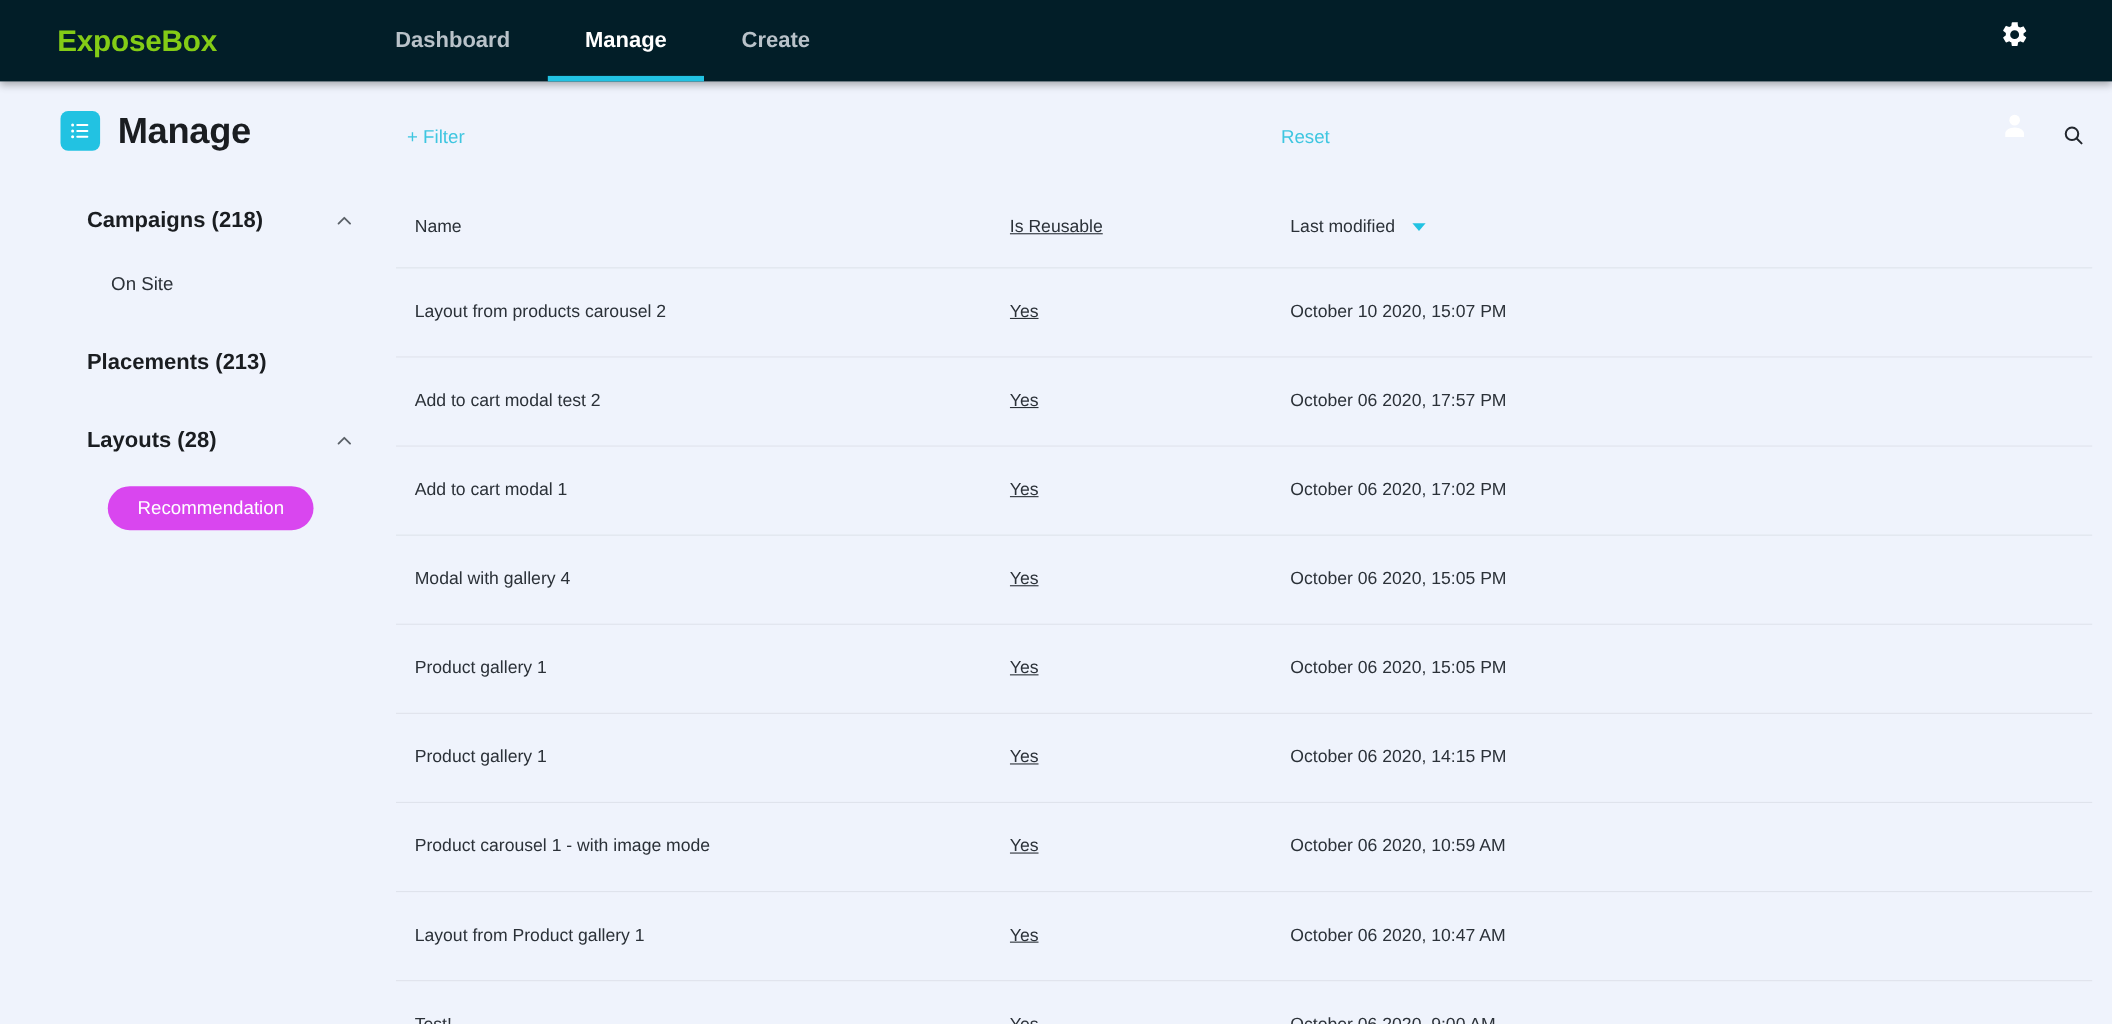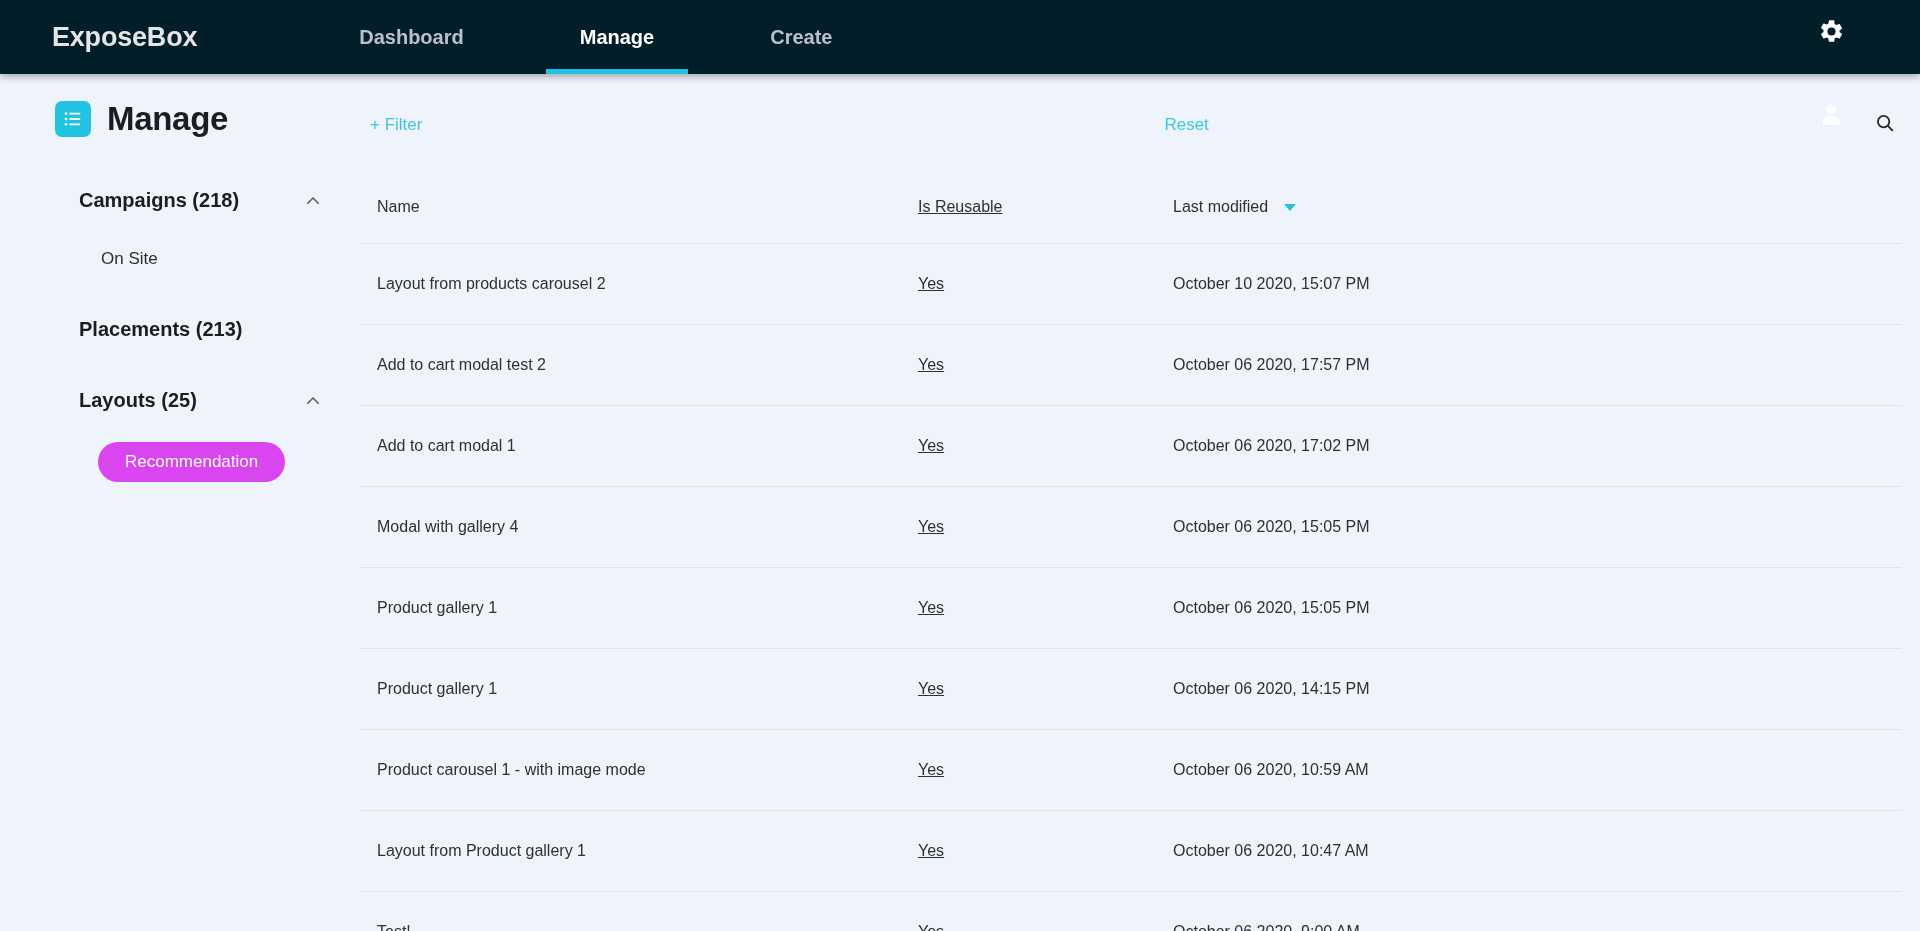--- a/index.html
+++ b/index.html
@@ -22,34 +22,33 @@
     position: relative;
     height: 74px;
     background: #021e28;
     display: flex;
     align-items: center;
     box-shadow: 0 3px 7px rgba(0,0,0,0.30);
     z-index: 20;
   }
 
   .brand {
-    color: #e5e5e5;
+    color: #84cc16;
     font-size: 27px;
     font-weight: 700;
     letter-spacing: -0.2px;
     margin-left: 52px;
     white-space: nowrap;
   }
 
   .nav-tabs {
     display: flex;
     align-items: flex-end;
     height: 74px;
     margin-left: 128px;
-    gap: 48px;
   }
 
   .nav-tab {
     position: relative;
     display: flex;
     align-items: center;
     padding: 0 34px;
     height: 74px;
     font-size: 20px;
     font-weight: 700;
@@ -325,21 +324,21 @@
 
       
       <div class="group-head">
         <span class="group-label">Placements (213)</span>
       </div>
 
       <div class="group-spacer"></div>
 
       
       <div class="group-head">
-        <span class="group-label">Layouts (25)</span>
+        <span class="group-label">Layouts (28)</span>
         <span class="chev">
           <svg width="18" height="18" viewBox="0 0 24 24" fill="none" stroke="#5b6168" stroke-width="2.2" stroke-linecap="round" stroke-linejoin="round">
             <polyline points="5,15 12,8 19,15"></polyline>
           </svg>
         </span>
       </div>
       <div class="pill">
         <span>Recommendation</span>
       </div>
 

